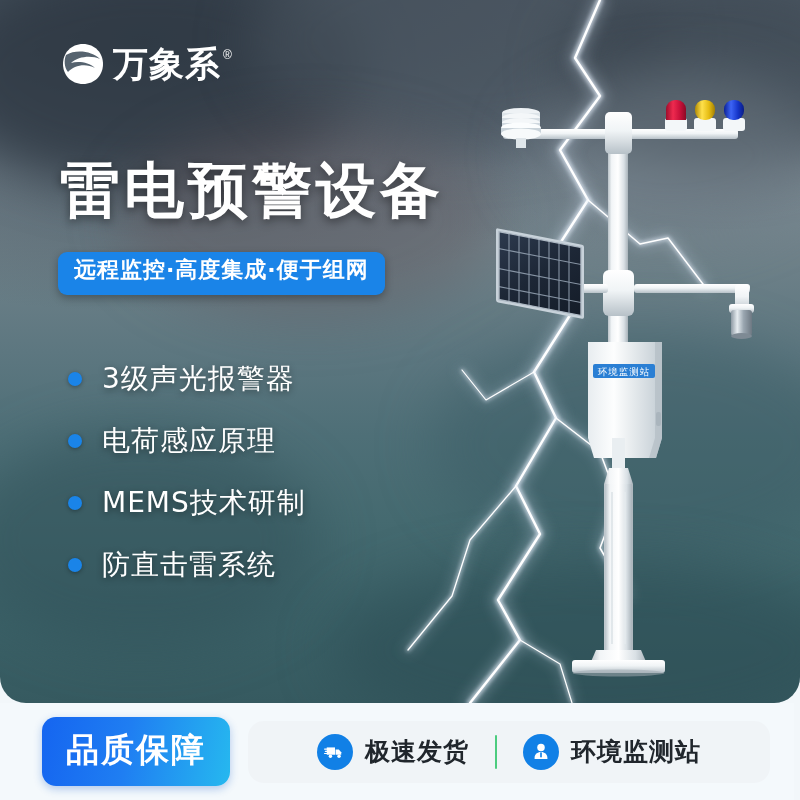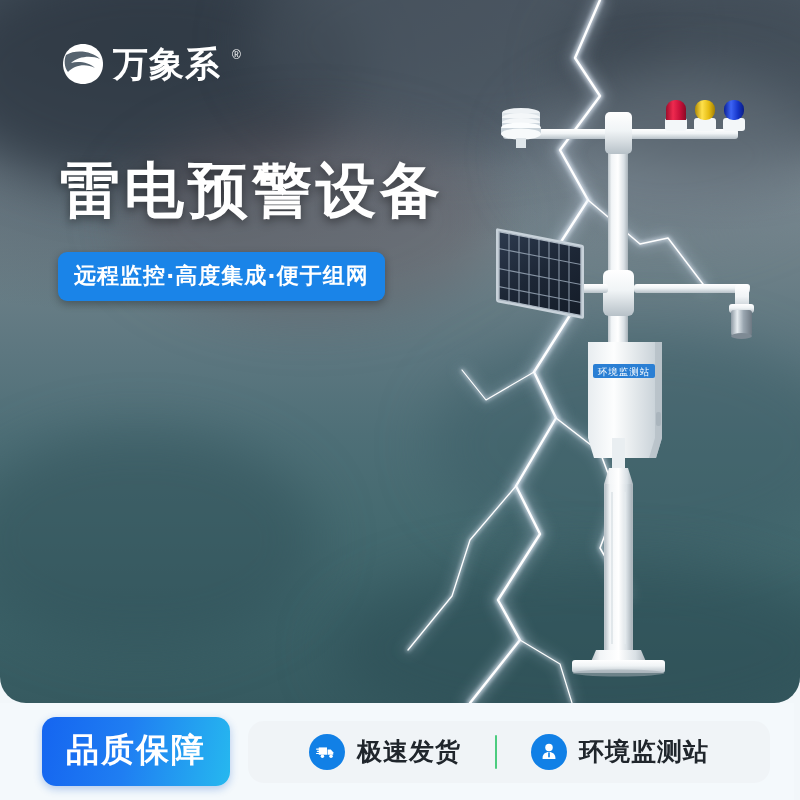--- a/index.html
+++ b/index.html
@@ -36,38 +36,38 @@
   
   .bolts{position:absolute;inset:0;pointer-events:none;}
   .bolts svg{position:absolute;left:0;top:0;}
   .bolt-glow{fill:none;stroke:#cfe0f2;stroke-opacity:.30;stroke-linecap:round;stroke-linejoin:round;filter:blur(7px);}
   .bolt-mid{fill:none;stroke:#e4edf9;stroke-opacity:.75;stroke-linecap:round;stroke-linejoin:round;filter:blur(2.2px);}
   .bolt-core{fill:none;stroke:#ffffff;stroke-linecap:round;stroke-linejoin:round;}
 
   
   .logo{position:absolute;left:62px;top:42px;display:flex;align-items:center;gap:9px;}
   .logo-mark{position:relative;width:42px;height:44px;flex:none;}
-  .logo-text{display:flex;align-items:flex-start;gap:9px;}
+  .logo-text{display:flex;align-items:flex-start;}
   .logo-word{
     font-size:35px;font-weight:700;color:#fff;letter-spacing:1px;
     font-family:"DejaVu Sans","Liberation Sans",sans-serif;line-height:1;
   }
   .logo-reg{font-size:12px;color:#fff;margin-top:1px;margin-left:2px;}
 
   
   .title{
     position:absolute;left:60px;top:160px;
     font-size:60px;font-weight:700;color:#fff;letter-spacing:4px;line-height:1;
     font-family:"DejaVu Sans","Liberation Sans",sans-serif;
     text-shadow:0 3px 10px rgba(0,0,0,.45);
   }
   .subtitle{
     position:absolute;left:58px;top:252px;
     background:#1a84e8;border-radius:9px;
-    padding:9px 16px 10px 16px;
+    padding:3px 16px 10px 16px;
     color:#fff;font-size:22px;font-weight:700;letter-spacing:1px;
     font-family:"DejaVu Sans","Liberation Sans",sans-serif;
     box-shadow:0 3px 9px rgba(0,0,0,.30);
     white-space:nowrap;
   }
 
   
   .features{position:absolute;left:68px;top:348px;}
   .feature{display:flex;align-items:center;height:62px;}
   .fdot{width:14px;height:14px;border-radius:50%;background:#1a84e8;flex:none;margin-right:20px;
@@ -90,21 +90,21 @@
     margin-left:42px;
     background:linear-gradient(100deg,#1565f0 0%,#1f7ef2 45%,#26b8ef 100%);
     border-radius:14px;padding:11px 24px 13px 24px;
     color:#fff;font-size:33px;font-weight:700;letter-spacing:2px;
     font-family:"DejaVu Sans","Liberation Sans",sans-serif;
     box-shadow:0 3px 9px rgba(20,90,200,.30);white-space:nowrap;
   }
   .svcwrap{
     margin-left:18px;flex:1;margin-right:24px;height:62px;
     background:#f0f4f7;border-radius:16px;
-    display:flex;align-items:center;justify-content:center;gap:34px;
+    display:flex;align-items:center;justify-content:center;gap:26px;
   }
   .svc{display:flex;align-items:center;gap:12px;}
   .svc-ico{width:36px;height:36px;border-radius:50%;background:#1180e6;flex:none;
            display:flex;align-items:center;justify-content:center;}
   .svc-label{font-size:25px;font-weight:700;color:#20262c;letter-spacing:1px;
              font-family:"DejaVu Sans","Liberation Sans",sans-serif;white-space:nowrap;}
   .svc-div{width:2px;height:34px;background:#2fc46a;opacity:.85;border-radius:1px;}
 </style>
 </head>
 <body>
@@ -305,20 +305,38 @@
       </div>
       <div class="logo-text">
         <span class="logo-word">万象系</span>
         <span class="logo-reg">®</span>
       </div>
     </div>
 
     <div class="title">雷电预警设备</div>
     <div class="subtitle">远程监控·高度集成·便于组网</div>
 
+    <div class="features">
+      <div class="feature">
+        <span class="fdot"></span>
+        <span class="ftext">3级声光报警器</span>
+      </div>
+      <div class="feature">
+        <span class="fdot"></span>
+        <span class="ftext">电荷感应原理</span>
+      </div>
+      <div class="feature">
+        <span class="fdot"></span>
+        <span class="ftext">MEMS技术研制</span>
+      </div>
+      <div class="feature">
+        <span class="fdot"></span>
+        <span class="ftext">防直击雷系统</span>
+      </div>
+    </div>
   </div>
 
   <div class="bottombar">
 
     <div class="quality">品质保障</div>
 
     <div class="svcwrap">
 
       <div class="svc">
         <span class="svc-ico">

